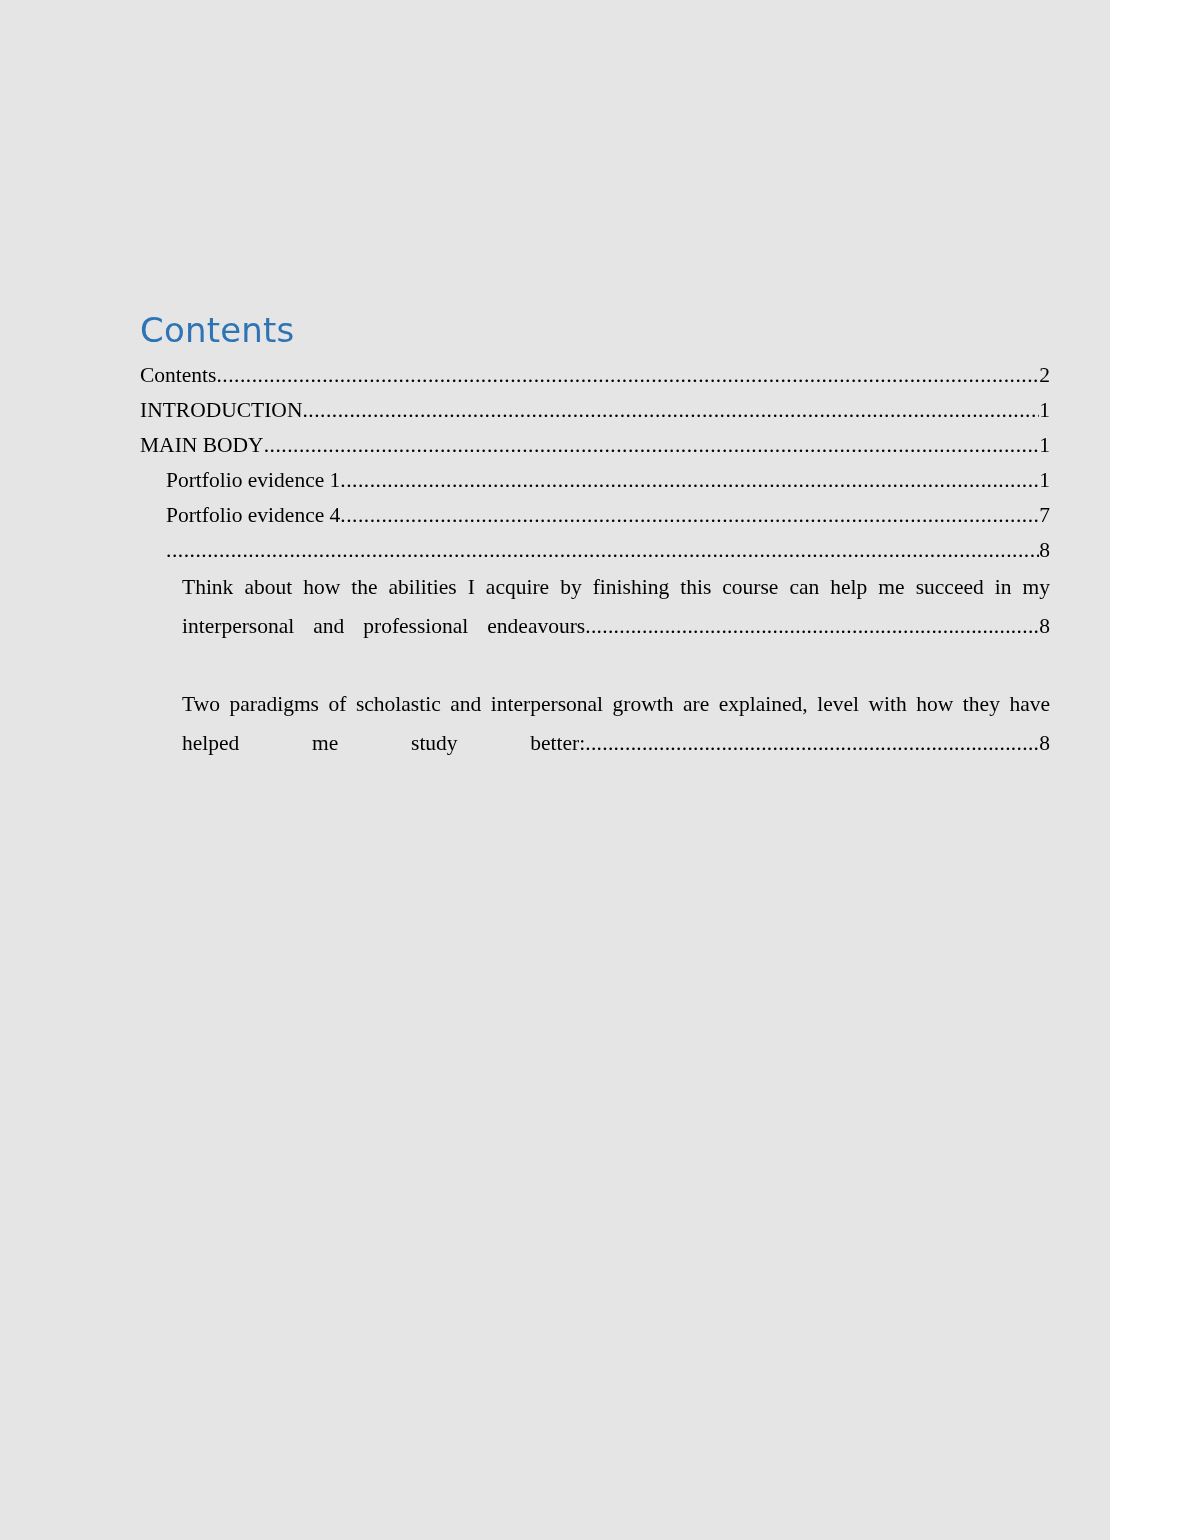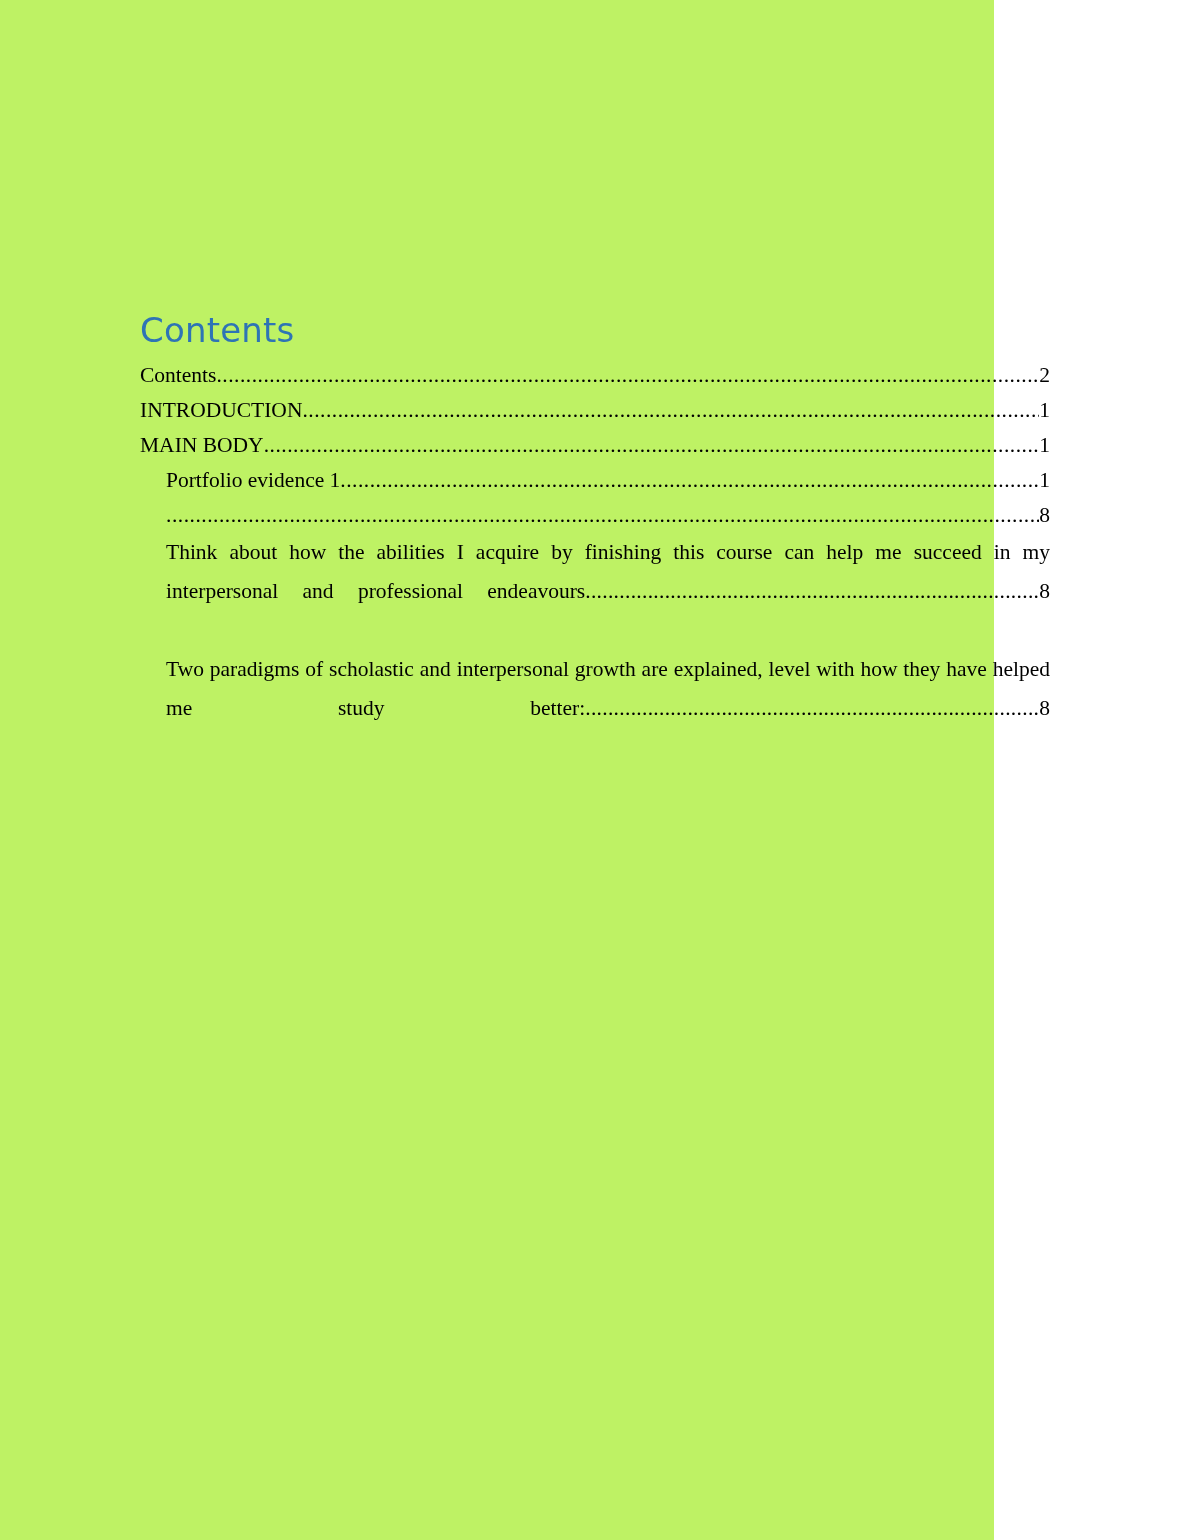--- a/index.html
+++ b/index.html
@@ -11,23 +11,23 @@
     width: 1190px;
     height: 1540px;
     font-family: "Liberation Serif", serif;
     color: #000000;
     position: relative;
     overflow: hidden;
   }
   .page {
     position: absolute;
     top: 0; left: 0;
-    width: 994px;
+    width: 1110px;
     height: 1540px;
-    background: #bef264;
+    background: #e5e5e5;
   }
   .toc-block {
     position: absolute;
     left: 140px;
     top: 310px;
     width: 910px;
   }
   .toc-title {
     font-family: "DejaVu Sans", sans-serif;
     font-weight: 400;
@@ -77,20 +77,21 @@
   .level-1 { padding-left: 0; }
   .level-2 { padding-left: 26px; }
 
   
   .entry-wrap {
     text-align: justify;
     text-justify: inter-word;
     white-space: normal;
     font-size: 21.5px;
     line-height: 39px;
+    margin-left: 16px;
   }
   .entry-wrap .tail {
     white-space: nowrap;
   }
   .entry-wrap::after {
     content: "";
     display: inline-block;
     width: 100%;
   }
   .dots-inline {
@@ -134,20 +135,27 @@
       <div class="toc-entry level-2">
         <div class="entry-line">
           <span class="entry-label">Portfolio evidence 1</span>
             <span class="leader"></span>
             <span class="entry-page">1</span>
         </div>
       </div>
 
 
 
+      <div class="toc-entry level-2">
+        <div class="entry-line">
+          <span class="entry-label">Portfolio evidence 4</span>
+            <span class="leader"></span>
+            <span class="entry-page">7</span>
+        </div>
+      </div>
 
       <div class="toc-entry level-2">
         <div class="entry-line">
             <span class="leader"></span>
             <span class="entry-page">8</span>
         </div>
       </div>
 
       <div class="toc-entry level-2">
         <div class="entry-wrap">

